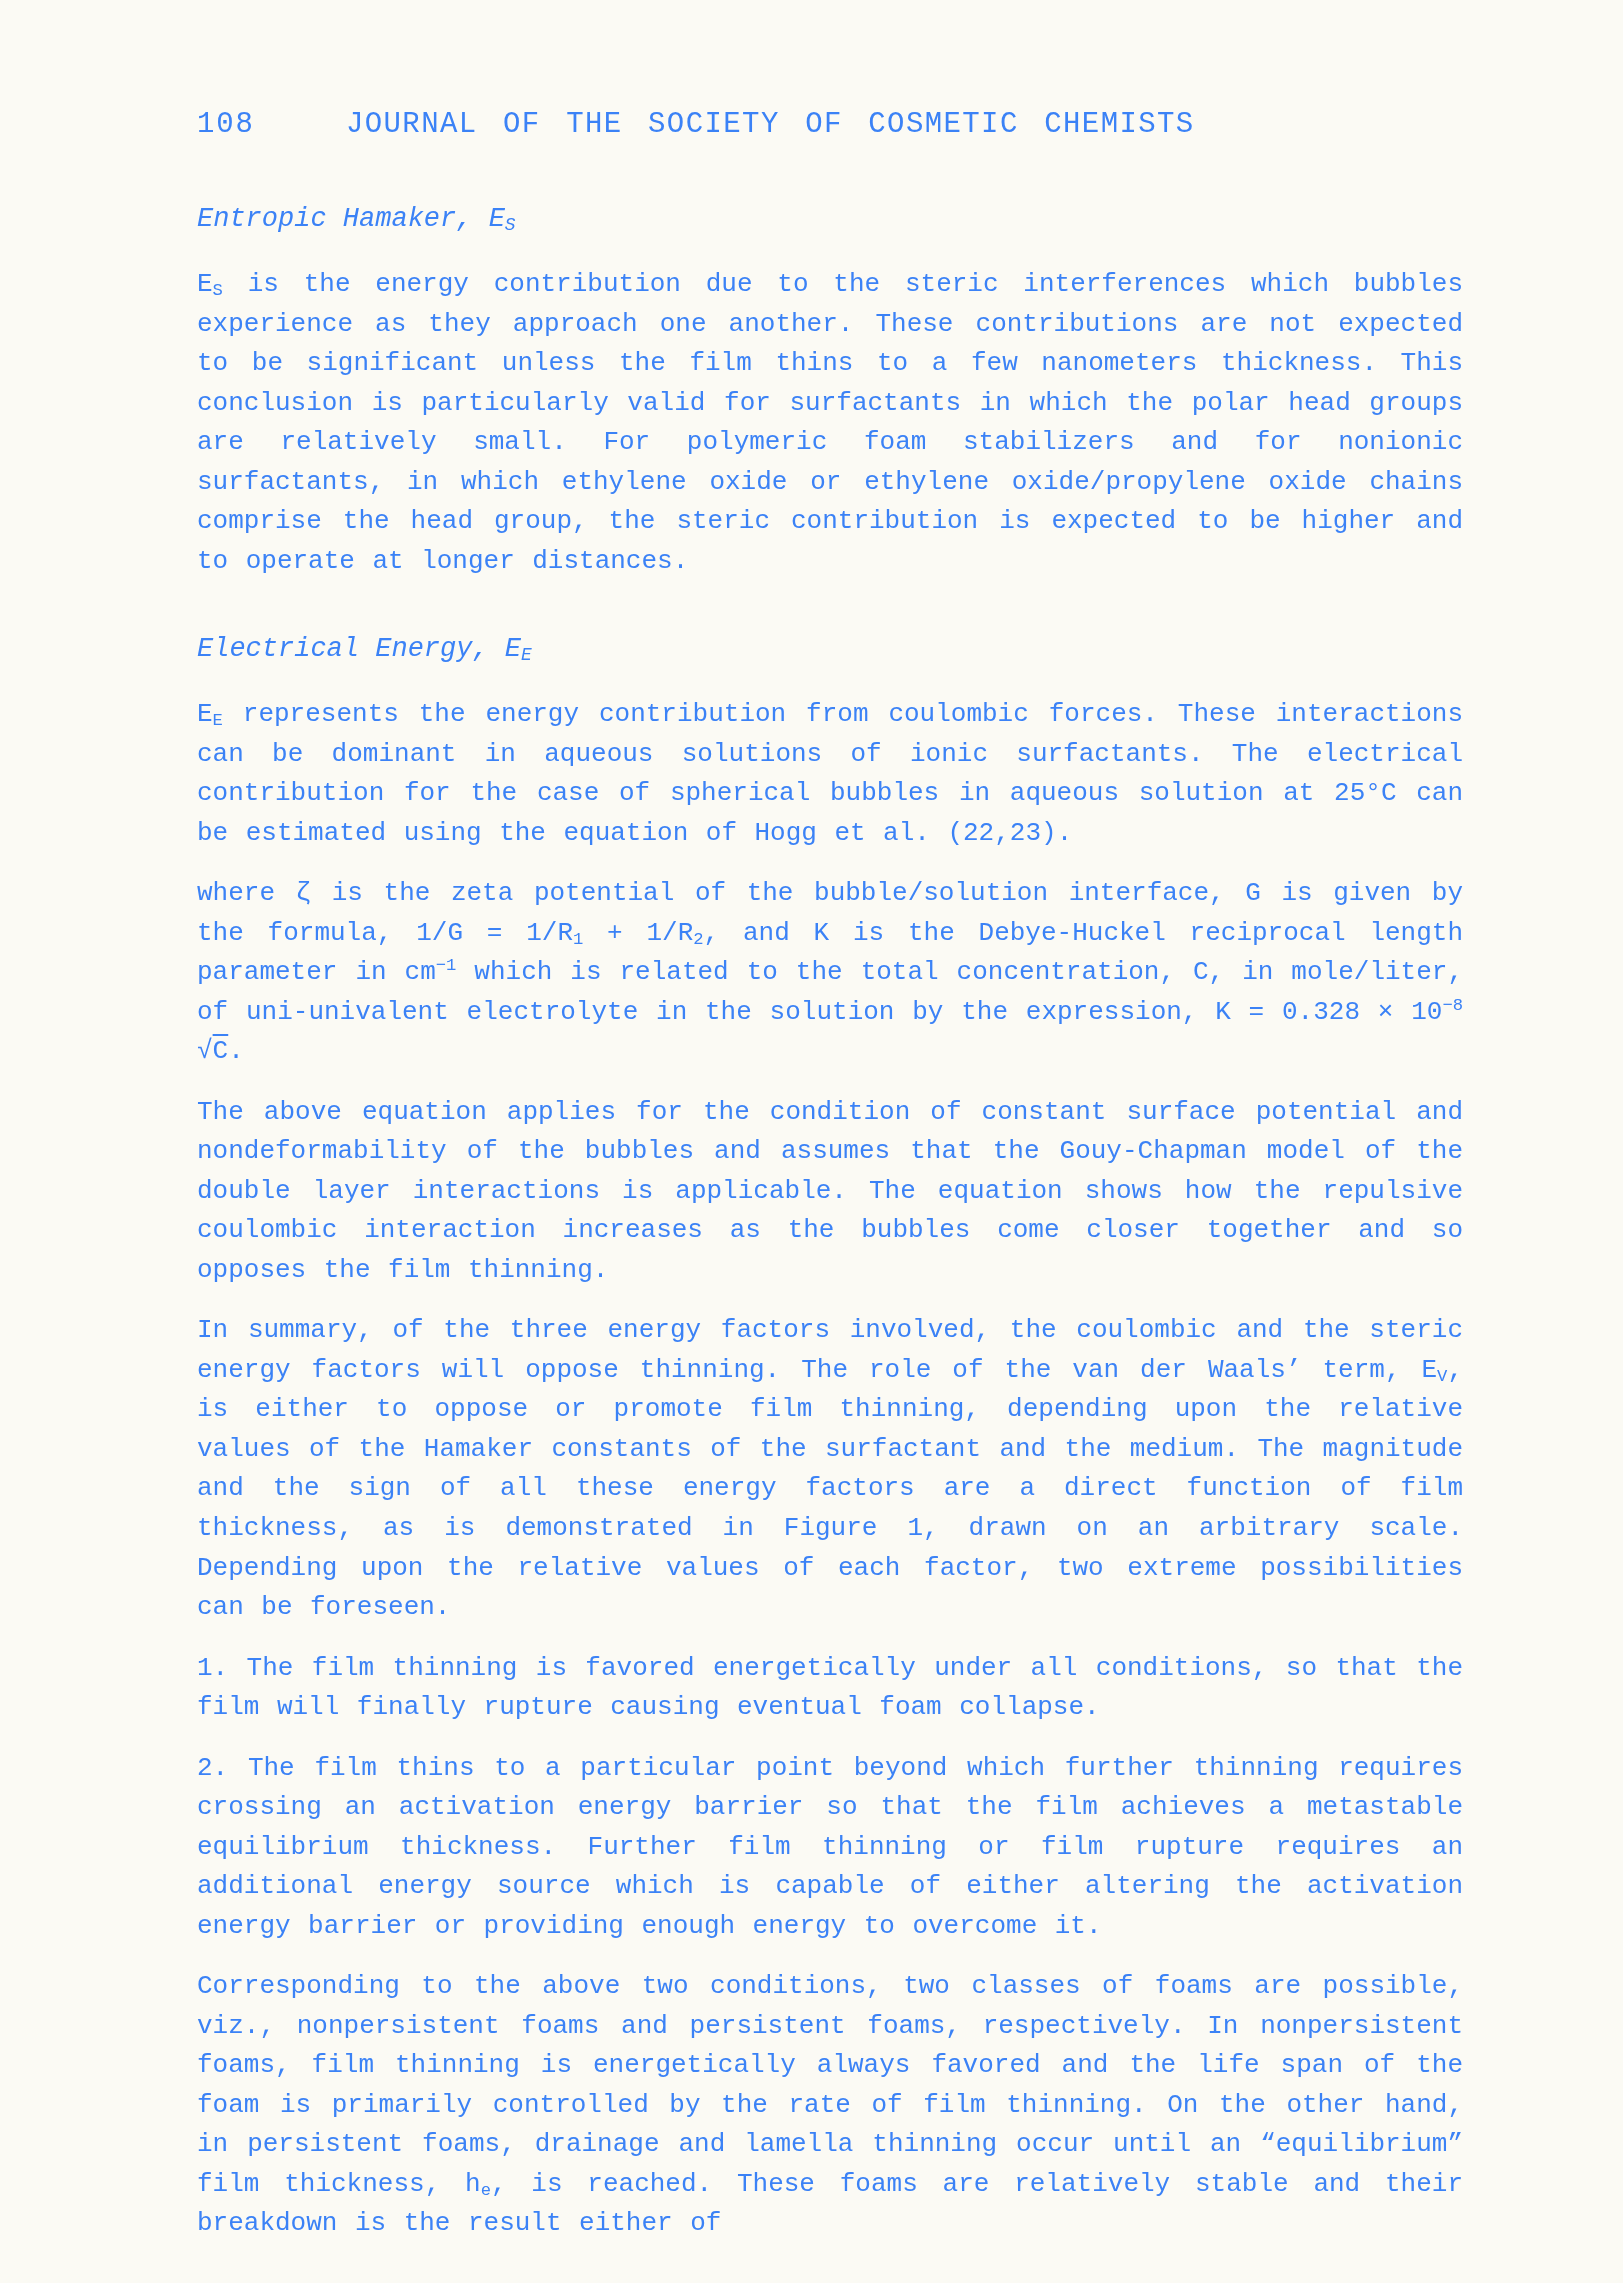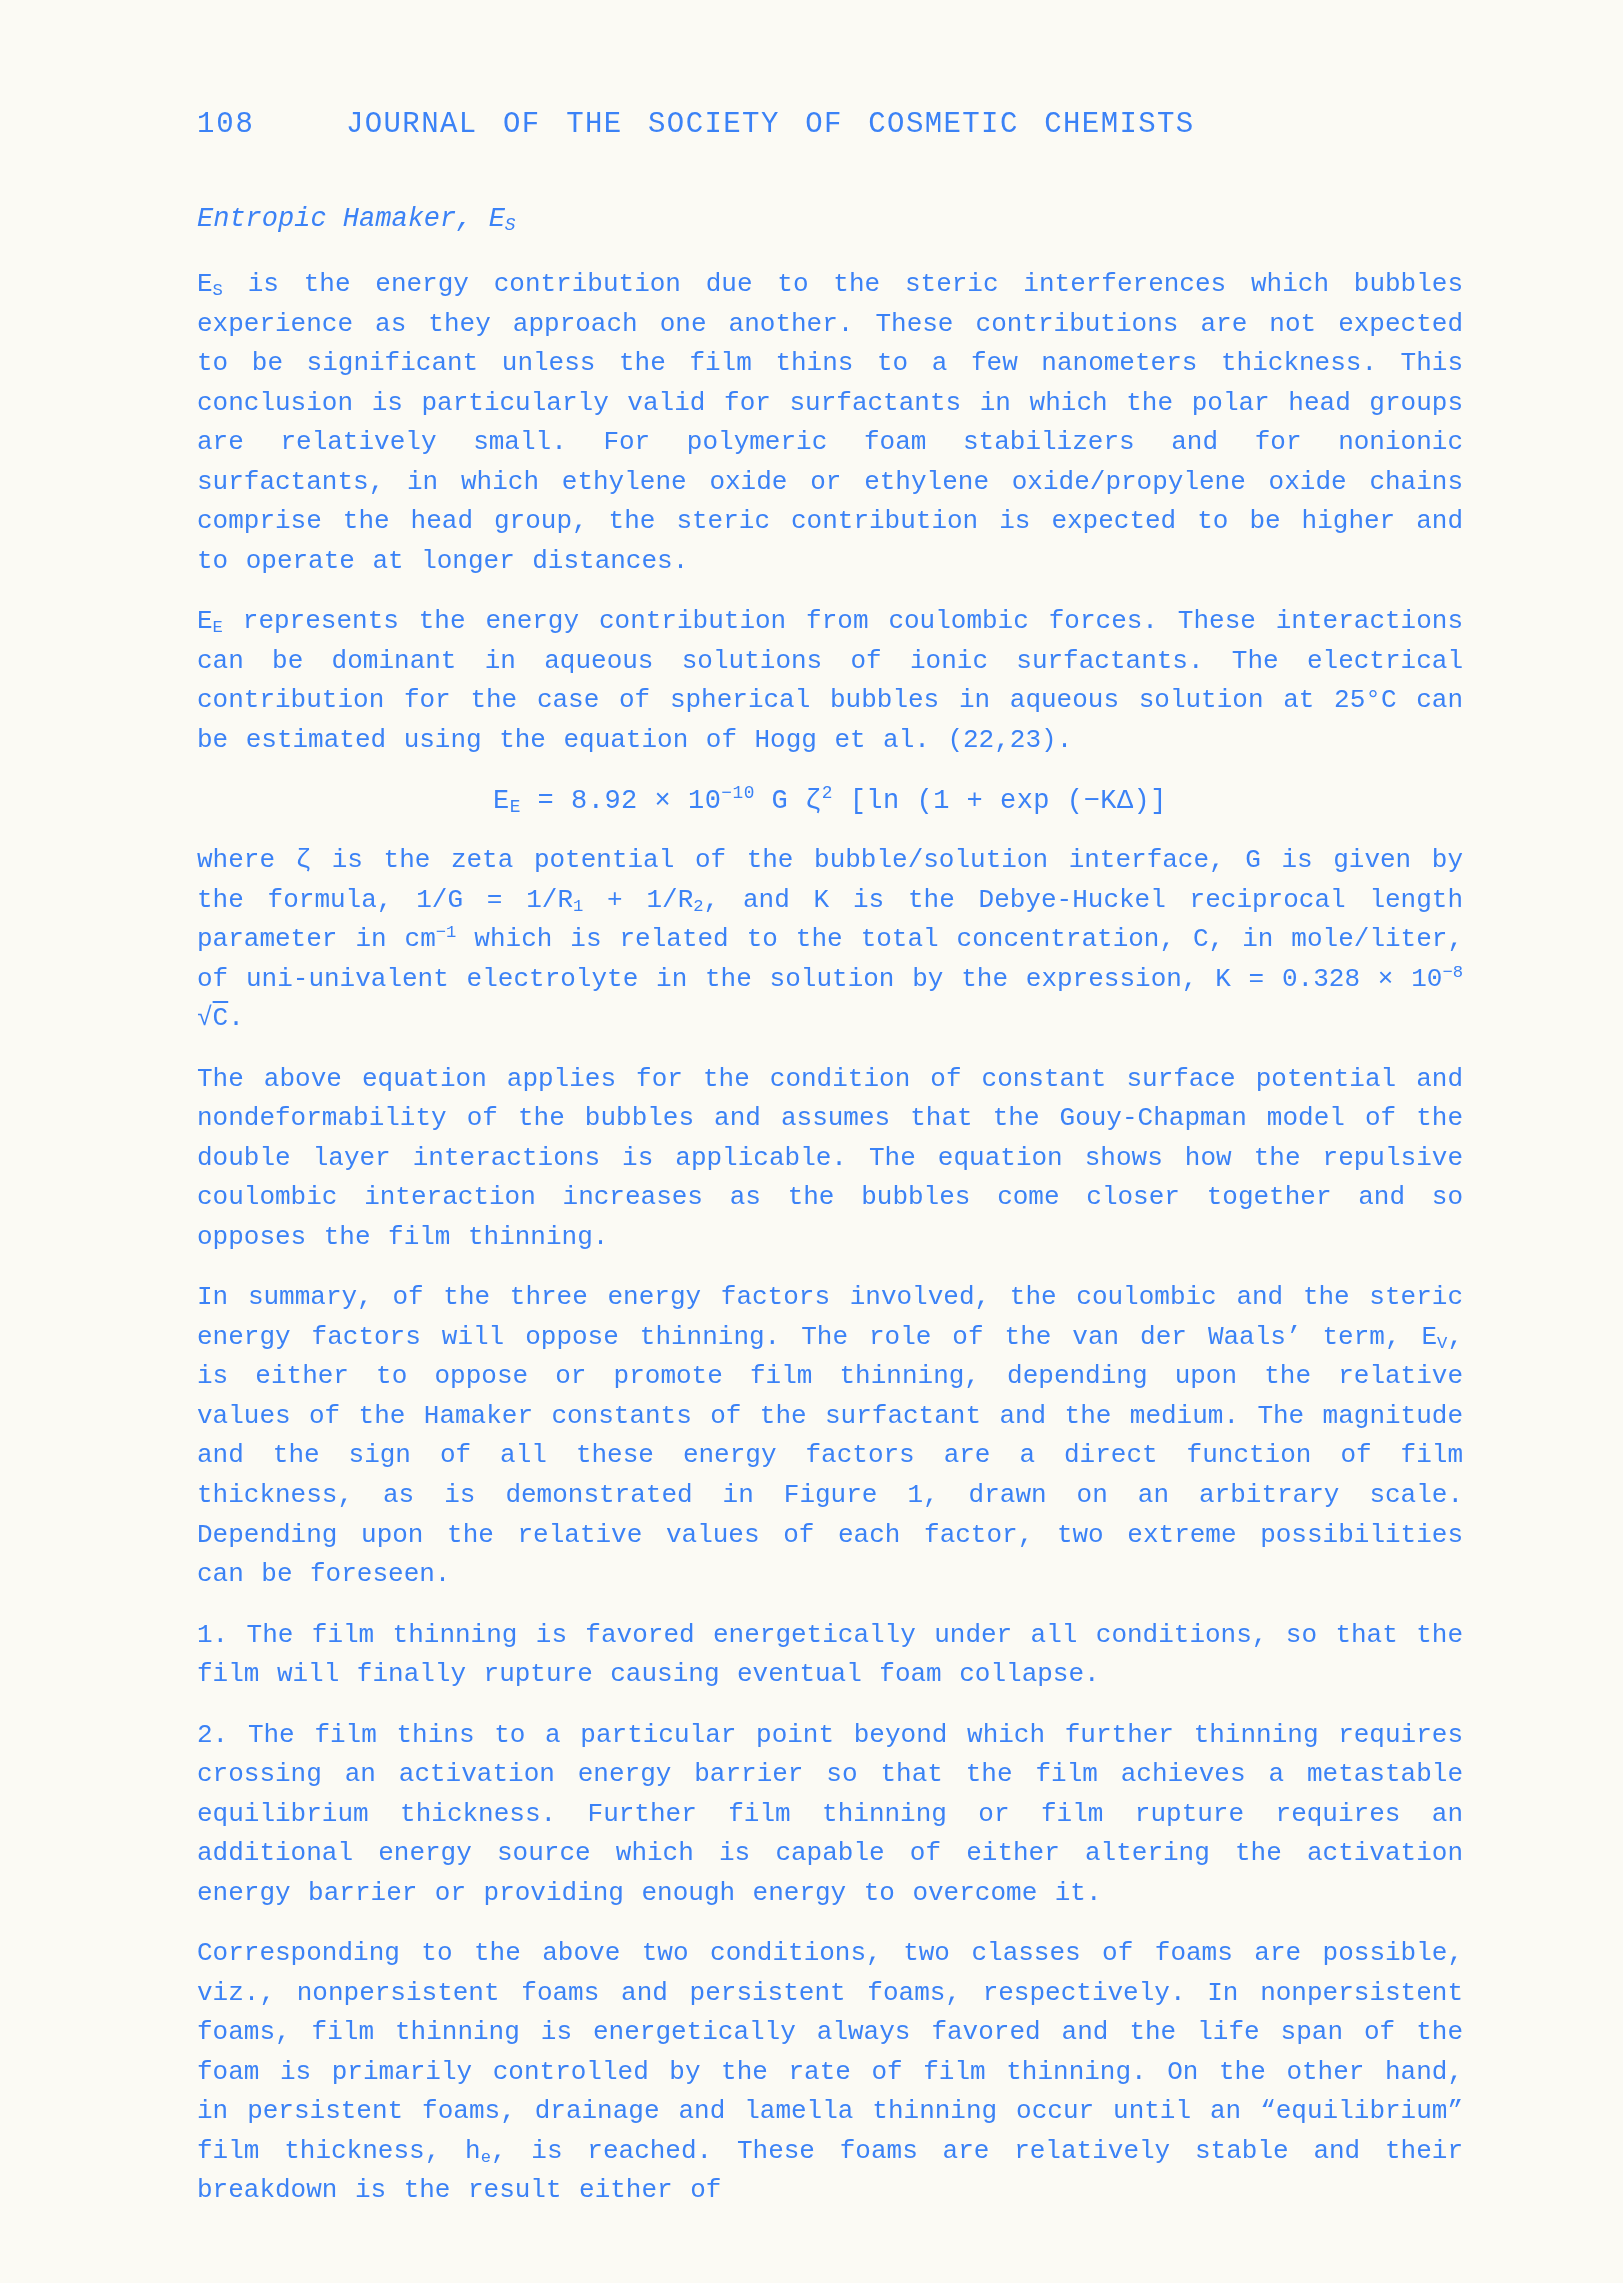--- a/index.html
+++ b/index.html
@@ -74,24 +74,24 @@
     <span class="page-number">108</span>
     <span class="journal-title">JOURNAL OF THE SOCIETY OF COSMETIC CHEMISTS</span>
   </header>
 
   <main class="page-body">
 
     <h2 class="section-heading"><span>Entropic Hamaker, E</span><sub>S</sub></h2>
 
     <p class="para"><span>E</span><sub>S</sub><span> is the energy contribution due to the steric interferences which bubbles experience as they approach one another. These contributions are not expected to be significant unless the film thins to a few nanometers thickness. This conclusion is particularly valid for surfactants in which the polar head groups are relatively small. For polymeric foam stabilizers and for nonionic surfactants, in which ethylene oxide or ethylene oxide/propylene oxide chains comprise the head group, the steric contribution is expected to be higher and to operate at longer distances.</span></p>
 
+    <h2 class="section-heading"><span>Electrical Energy, E</span><sub>E</sub></h2>
 
     <p class="para"><span>E</span><sub>E</sub><span> represents the energy contribution from coulombic forces. These interactions can be dominant in aqueous solutions of ionic surfactants. The electrical contribution for the case of spherical bubbles in aqueous solution at 25°C can be estimated using the equation of Hogg et al. (22,23).</span></p>
 
-    <div class="equation"><span>E</span><sub>E</sub><span> = 8.92 × 10</span><sup>−10</sup><span> G ζ</span><sup>2</sup><span> [ln (1 + exp (−KΔ)]</span></div>
 
     <p class="para"><span>where ζ is the zeta potential of the bubble/solution interface, G is given by the formula, 1/G = 1/R</span><sub>1</sub><span> + 1/R</span><sub>2</sub><span>, and K is the Debye-Huckel reciprocal length parameter in cm</span><sup>−1</sup><span> which is related to the total concentration, C, in mole/liter, of uni-univalent electrolyte in the solution by the expression, K = 0.328 × 10</span><sup>−8</sup><span> √</span><span style="text-decoration: overline;">C</span><span>.</span></p>
 
     <p class="para"><span>The above equation applies for the condition of constant surface potential and nondeformability of the bubbles and assumes that the Gouy-Chapman model of the double layer interactions is applicable. The equation shows how the repulsive coulombic interaction increases as the bubbles come closer together and so opposes the film thinning.</span></p>
 
     <p class="para"><span>In summary, of the three energy factors involved, the coulombic and the steric energy factors will oppose thinning. The role of the van der Waals’ term, E</span><sub>V</sub><span>, is either to oppose or promote film thinning, depending upon the relative values of the Hamaker constants of the surfactant and the medium. The magnitude and the sign of all these energy factors are a direct function of film thickness, as is demonstrated in Figure 1, drawn on an arbitrary scale. Depending upon the relative values of each factor, two extreme possibilities can be foreseen.</span></p>
 
     <p class="para"><span>1. The film thinning is favored energetically under all conditions, so that the film will finally rupture causing eventual foam collapse.</span></p>
 
     <p class="para"><span>2. The film thins to a particular point beyond which further thinning requires crossing an activation energy barrier so that the film achieves a metastable equilibrium thickness. Further film thinning or film rupture requires an additional energy source which is capable of either altering the activation energy barrier or providing enough energy to overcome it.</span></p>

